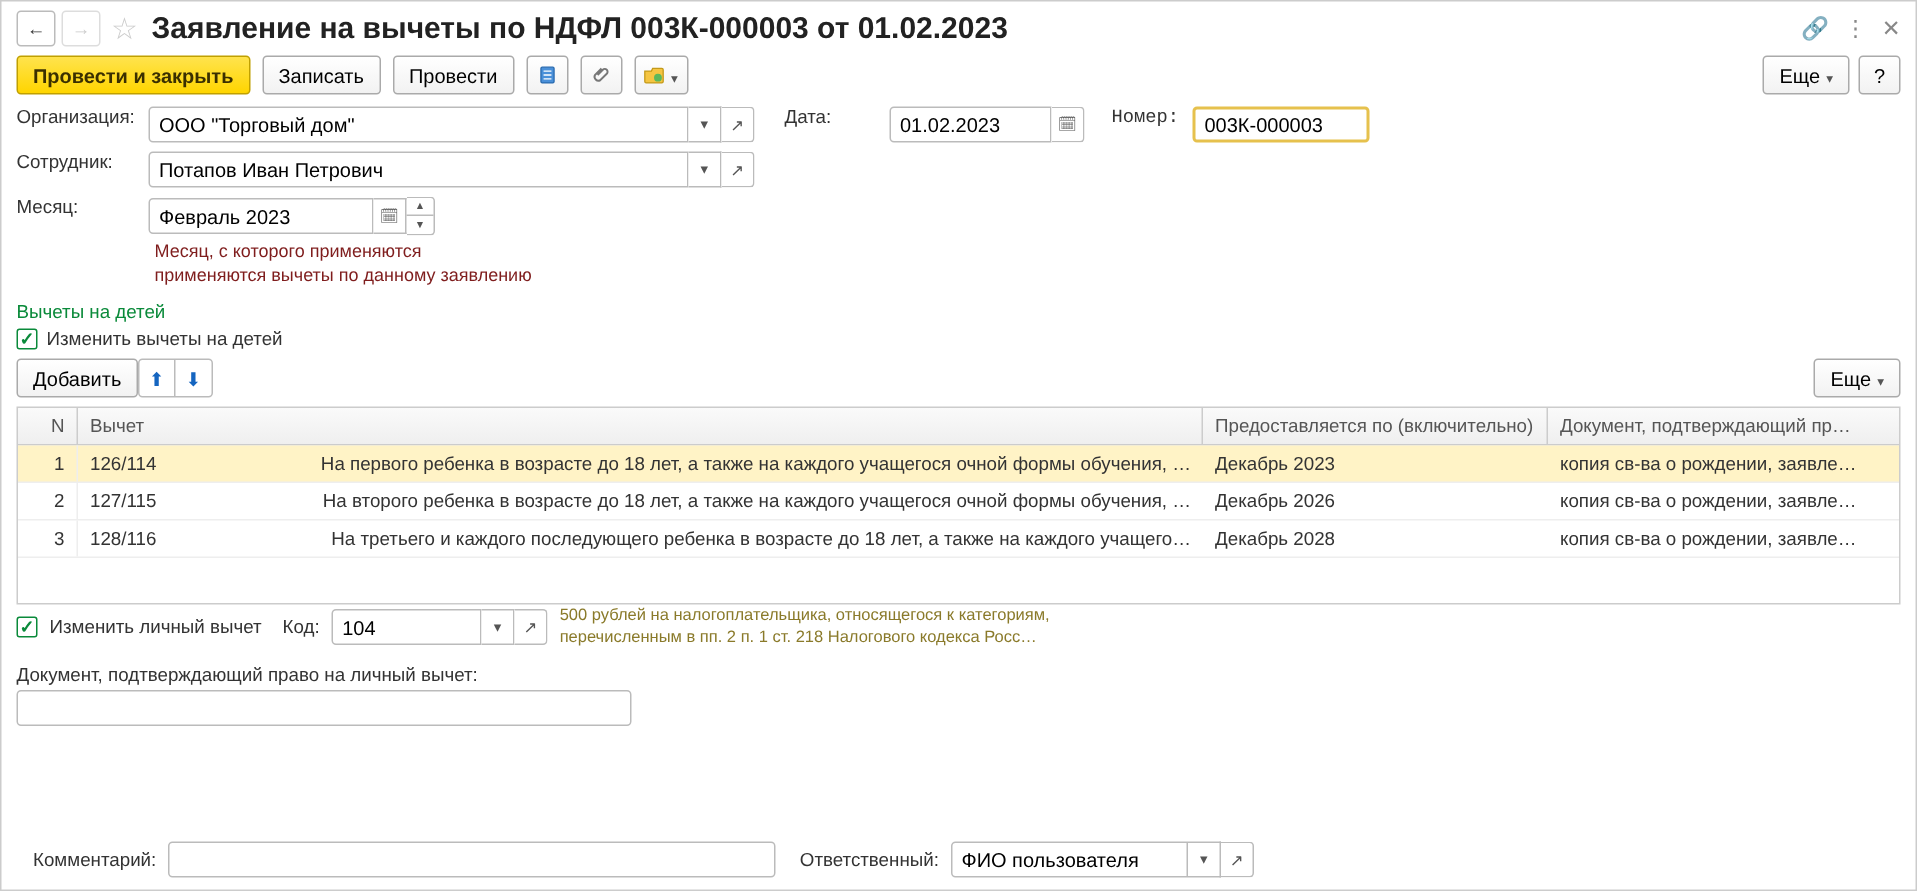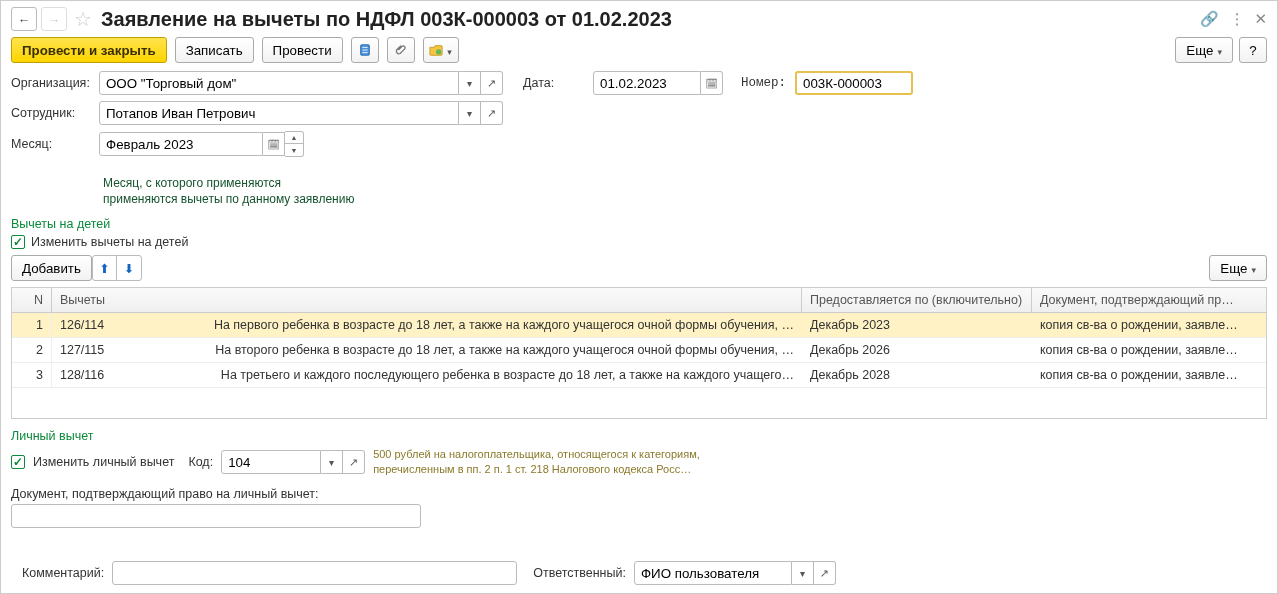--- a/index.html
+++ b/index.html
@@ -13,30 +13,30 @@
   .titlebar-right { margin-left:auto; display:flex; gap:10px; align-items:center; color:#888; }
   .clickable-icon { cursor:pointer; font-size:15px; }
 
   .toolbar { display:flex; align-items:center; gap:8px; margin-bottom:8px; }
   .btn { height:26px; padding:0 10px; border:1px solid #aaa; border-radius:3px; background:linear-gradient(#fff,#f2f2f2); cursor:pointer; display:inline-flex; align-items:center; }
   .btn-main { background:linear-gradient(#ffe34d,#ffd500); border-color:#c0a000; font-weight:bold; color:#3a2f00;text-align:right;}
   .btn-icon { width:28px; justify-content:center; padding:0; }
   .toolbar-right { margin-left:auto; display:flex; gap:6px; }
   .help-btn { width:28px; justify-content:center; }
 
-  .form-row { display:flex; align-items:center; gap:6px; margin-bottom:6px; }
+  .form-row { display:flex; align-items:flex-start; gap:6px; margin-bottom:6px; }
   .lbl { min-width:82px; color:#333; }
   .input-combo { display:inline-flex; align-items:center; }
   .text-input { height:24px; border:1px solid #bbb; border-radius:3px 0 0 3px; padding:0 6px; background:#fff; }
   .addon-btn { width:22px; height:24px; border:1px solid #bbb; border-left:none; background:#fff; display:flex; align-items:center; justify-content:center; cursor:pointer; font-size:10px; color:#555;}
   .addon-btn:last-child { border-radius:0 3px 3px 0; }
   .text-input.solo { border-radius:3px; }
   .text-input.highlight { border:2px solid #e6c14d; }
   
-  .month-hint { font-size:12px; color:#14532d; margin-left:92px; margin-top:18px; line-height:1.35; }
+  .month-hint { font-size:12px; color:#7f1d1d; margin-left:92px; margin-top:2px; line-height:1.35; }
 
   .section-title { color:#0a8a3a; font-size:12.5px; margin-top:10px; margin-bottom:4px; }
   .check-row { display:flex; align-items:center; gap:6px; margin-bottom:6px; }
   .check { width:14px; height:14px; border:1px solid #0a8a3a; border-radius:2px; background:#fff; display:inline-flex; align-items:center; justify-content:center; color:#0a8a3a; font-size:12px; font-weight:bold; }
   
   .sub-toolbar { display:flex; align-items:center; gap:0; margin-bottom:6px; }
   .arrow-btns { display:flex; border:1px solid #bbb; border-radius:3px; overflow:hidden; }
   .arrow-btns span { width:24px; height:24px; display:flex; align-items:center; justify-content:center; cursor:pointer; }
   .arrow-btns span:first-child { border-right:1px solid #bbb; color:#1565c0;}
   .arrow-btns span:last-child { color:#1565c0; }
@@ -145,21 +145,21 @@
       <div class="addon-btn">▾</div>
       <div class="addon-btn">
           <span class="copy-glyph">↗</span>
         </div>
     </div>
   </div>
 
   <div class="form-row" style="margin-bottom:0">
     <span class="lbl">Месяц:</span>
     <div class="input-combo">
-      <input class="text-input" style="width: 164px;" value="Февраль 2023">
+      <input class="text-input" style="width: 150px;" value="Февраль 2023">
       <div class="addon-btn">
           <span>🗓</span>
         </div>
       <div class="spinner">
         <span>▲</span>
         <span>▼</span>
       </div>
     </div>
   </div>
   <div class="month-hint">
@@ -183,21 +183,21 @@
       <button class="btn">
           <span>Еще</span>
           <span class="chevron"></span>
         </button>
     </div>
   </div>
 
   <div class="grid">
     <div class="grid-head">
       <div class="col-n">N</div>
-      <div style="width:750px">Вычеты</div>
+      <div style="width:750px">Вычет</div>
       <div class="col-until">Предоставляется по (включительно)</div>
       <div class="col-doc">Документ, подтверждающий пр…</div>
     </div>
     <div id="grid-rows">
         <div class="grid-row selected">
           <div class="col-n">1</div>
           <div class="col-code">126/114</div>
           <div class="col-desc">На первого ребенка в возрасте до 18 лет, а также на каждого учащегося очной формы обучения, …</div>
           <div class="col-until">Декабрь 2023</div>
           <div class="col-doc">копия св-ва о рождении, заявле…</div>
@@ -213,21 +213,20 @@
           <div class="col-n">3</div>
           <div class="col-code">128/116</div>
           <div class="col-desc">На третьего и каждого последующего ребенка в возрасте до 18 лет, а также на каждого учащего…</div>
           <div class="col-until">Декабрь 2028</div>
           <div class="col-doc">копия св-ва о рождении, заявле…</div>
         </div>
       </div>
     <div class="grid-body-space"></div>
   </div>
 
-  <div class="section-title">Личный вычет</div>
   <div class="personal-row">
     <span class="check">✓</span>
     <span>Изменить личный вычет</span>
     <span style="margin-left:6px">Код:</span>
     <div class="input-combo">
       <input class="text-input" style="width: 100px;" value="104">
       <div class="addon-btn">▾</div>
       <div class="addon-btn">
           <span class="copy-glyph">↗</span>
         </div>

